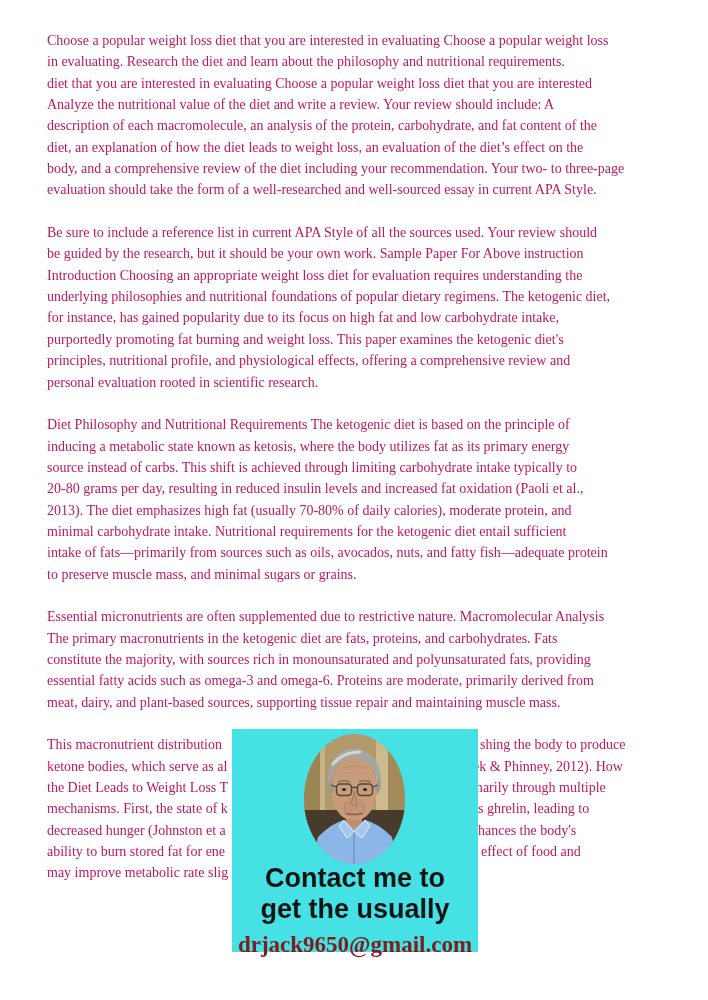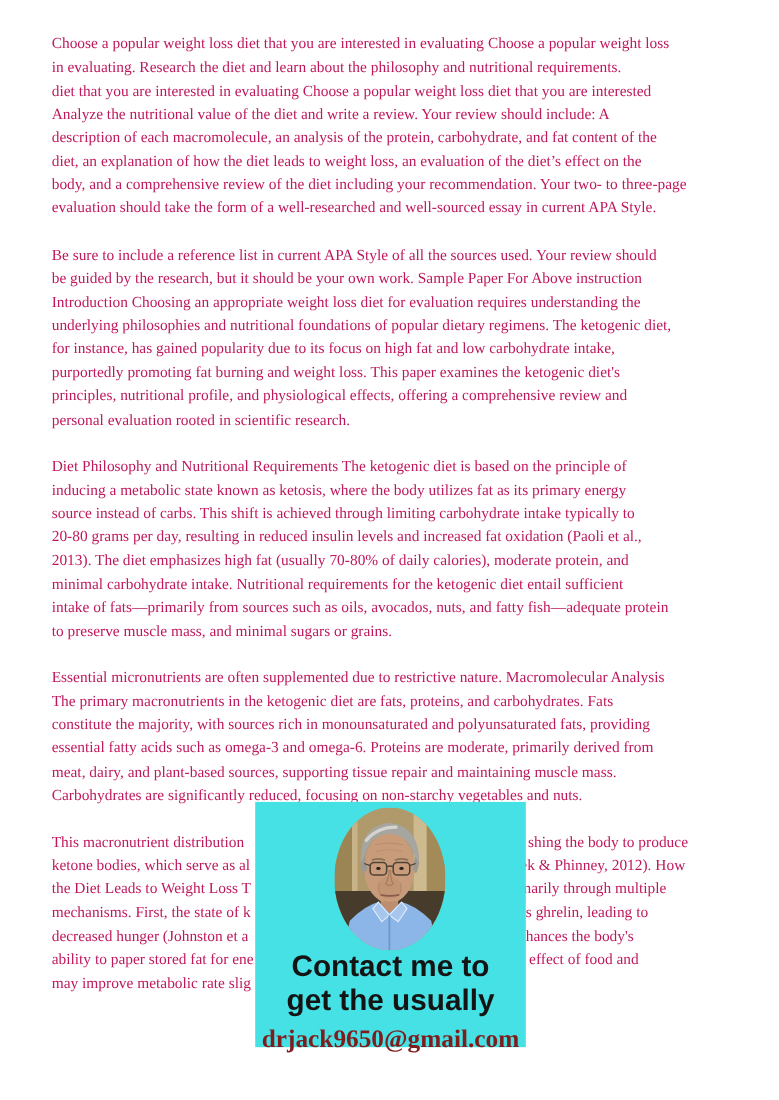--- a/index.html
+++ b/index.html
@@ -92,29 +92,28 @@
       <div class="line">minimal carbohydrate intake. Nutritional requirements for the ketogenic diet entail sufficient</div>
       <div class="line">intake of fats—primarily from sources such as oils, avocados, nuts, and fatty fish—adequate protein</div>
       <div class="line">to preserve muscle mass, and minimal sugars or grains.</div>
     </div>
     <div class="para">
       <div class="line">Essential micronutrients are often supplemented due to restrictive nature. Macromolecular Analysis</div>
       <div class="line">The primary macronutrients in the ketogenic diet are fats, proteins, and carbohydrates. Fats</div>
       <div class="line">constitute the majority, with sources rich in monounsaturated and polyunsaturated fats, providing</div>
       <div class="line">essential fatty acids such as omega-3 and omega-6. Proteins are moderate, primarily derived from</div>
       <div class="line">meat, dairy, and plant-based sources, supporting tissue repair and maintaining muscle mass.</div>
-      <div class="line">Carbohydrates are significantly reduced, focusing on non-starchy vegetables and nuts.</div>
     </div>
     <div class="para">
       <div class="line"><span>This macronutrient distribution</span><span class="frag-right" style="left: 433px;">shing the body to produce</span></div>
       <div class="line"><span>ketone bodies, which serve as al</span><span class="frag-right" style="left: 426px;">ek &amp; Phinney, 2012). How</span></div>
       <div class="line"><span>the Diet Leads to Weight Loss T</span><span class="frag-right" style="left: 425px;">marily through multiple</span></div>
       <div class="line"><span>mechanisms. First, the state of k</span><span class="frag-right" style="left: 431px;">s ghrelin, leading to</span></div>
       <div class="line"><span>decreased hunger (Johnston et a</span><span class="frag-right" style="left: 424px;">nhances the body's</span></div>
-      <div class="line"><span>ability to paper stored fat for ene</span><span class="frag-right" style="left: 434px;">effect of food and</span></div>
+      <div class="line"><span>ability to burn stored fat for ene</span><span class="frag-right" style="left: 434px;">effect of food and</span></div>
       <div class="line"><span>may improve metabolic rate slig</span></div>
     </div>
   </div>
 
 <div class="card" style="background: rgb(69, 225, 229);">
   <div class="photo">
     <svg viewBox="0 0 101 130" xmlns="http://www.w3.org/2000/svg">
 
       <rect x="0" y="0" width="101" height="130" fill="#b09a6c"></rect>
       <rect x="0" y="0" width="16" height="130" fill="#9c8554"></rect>

